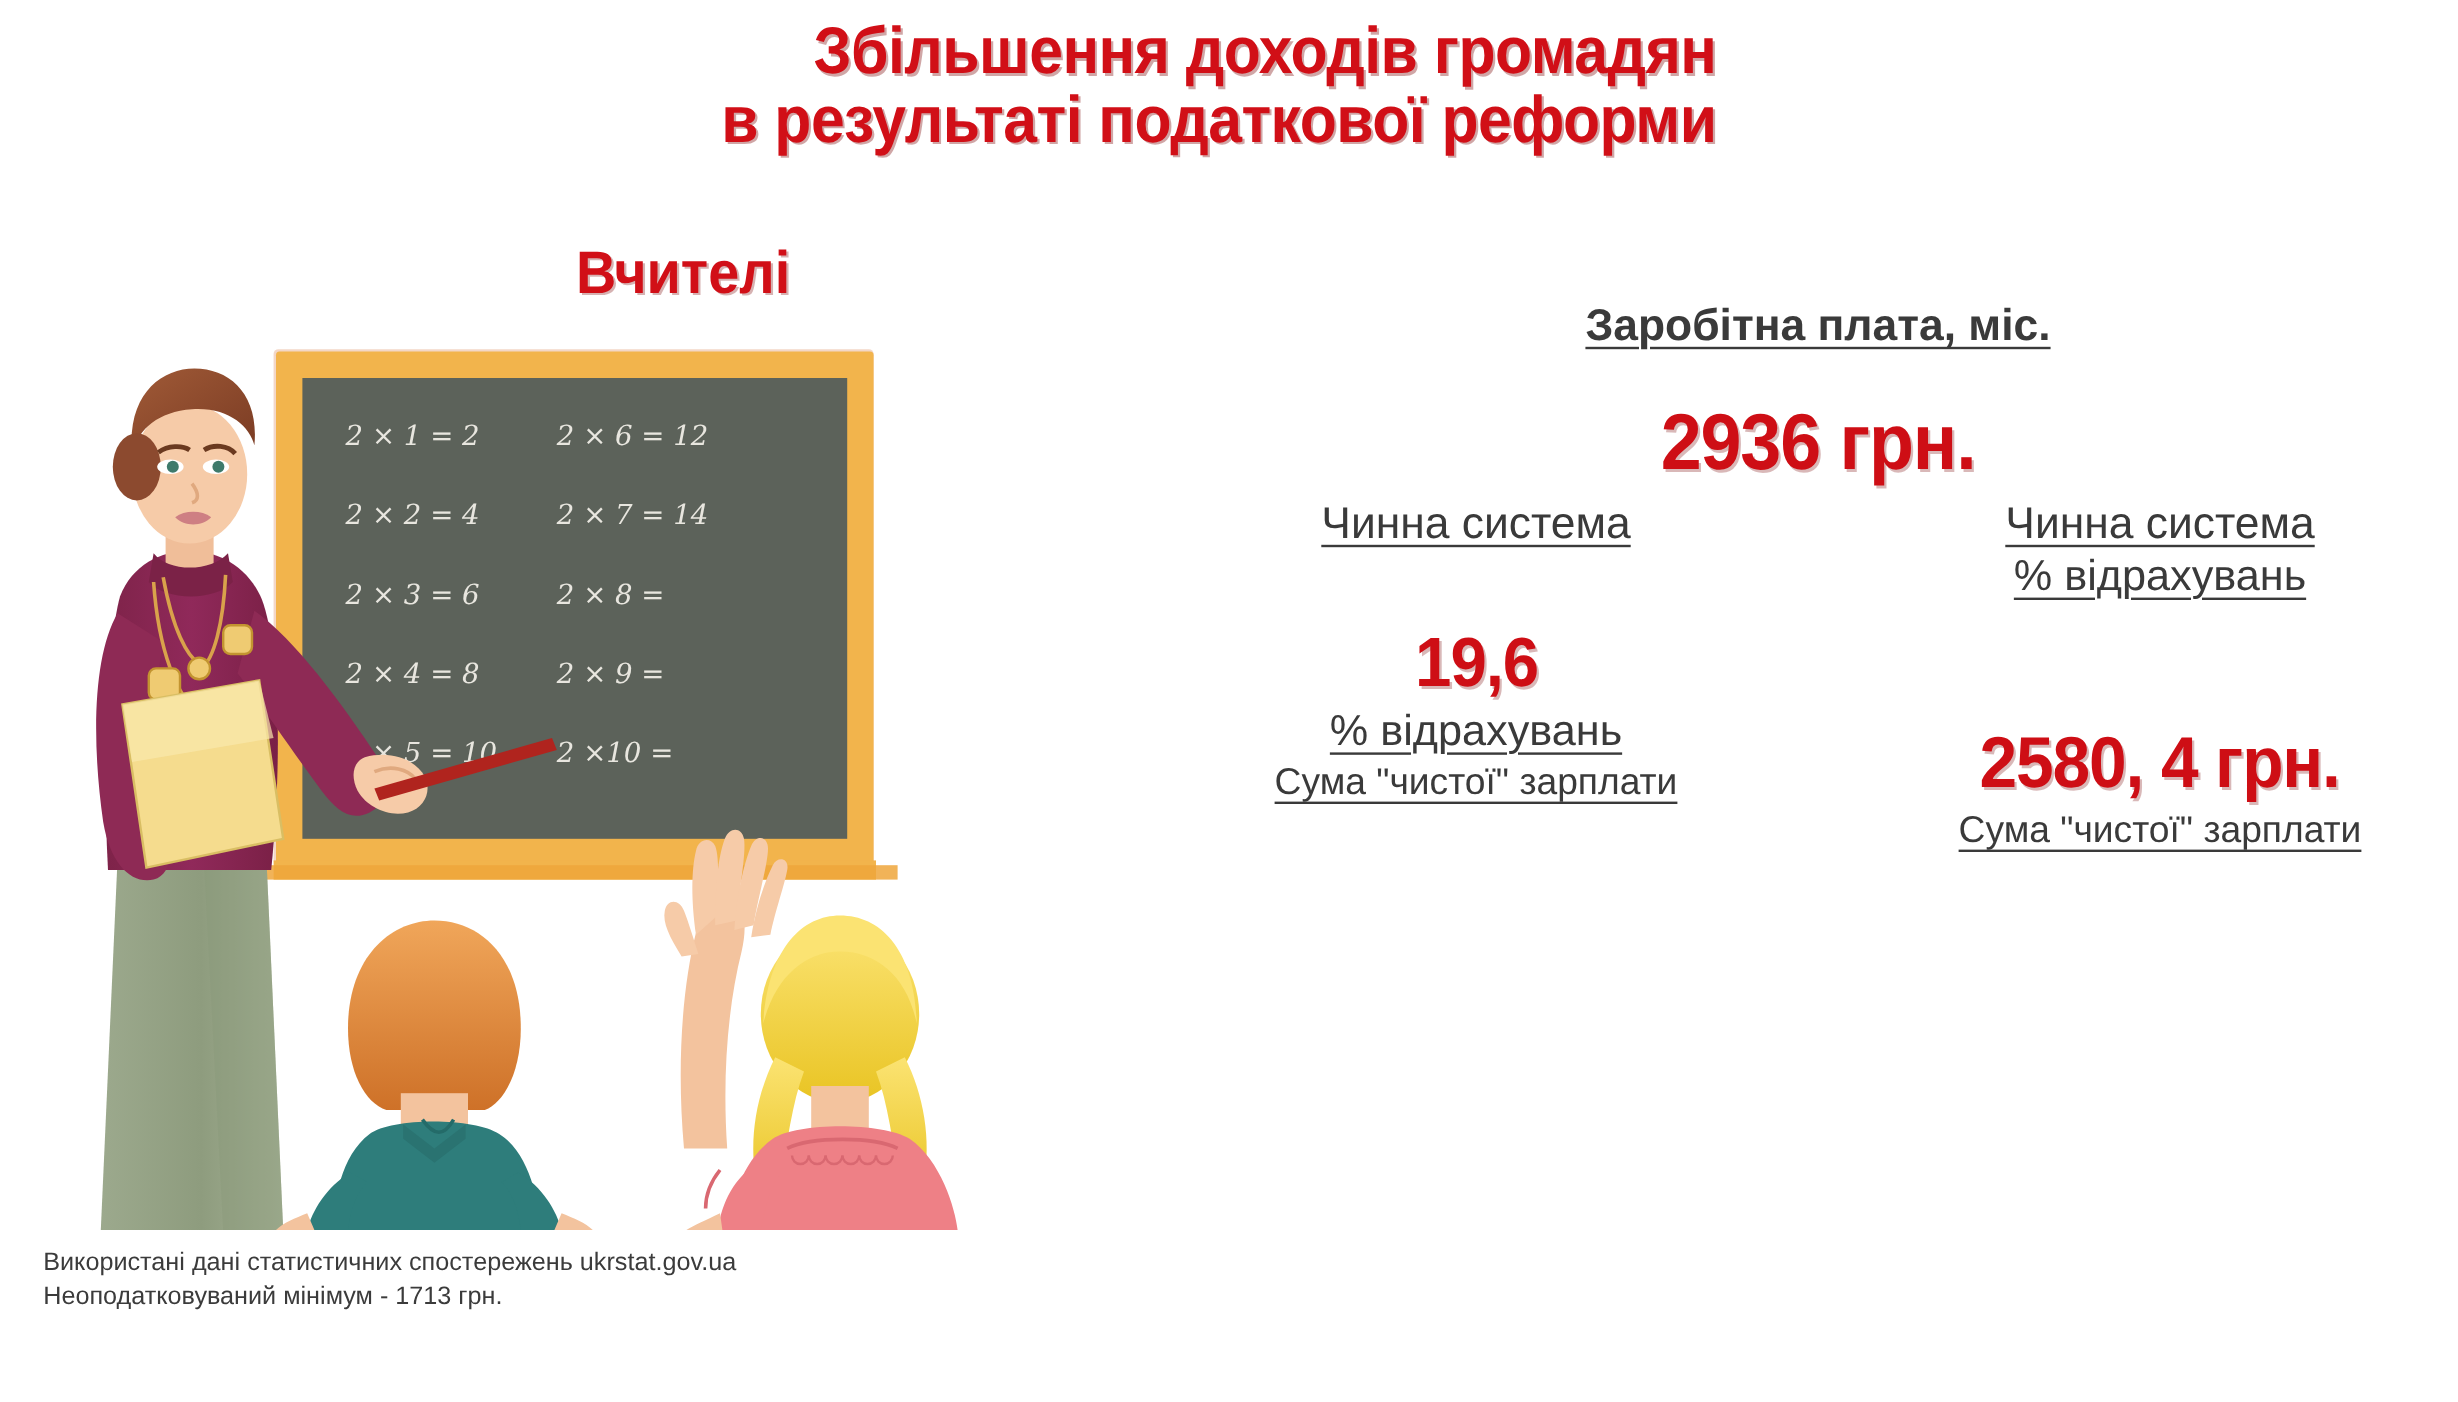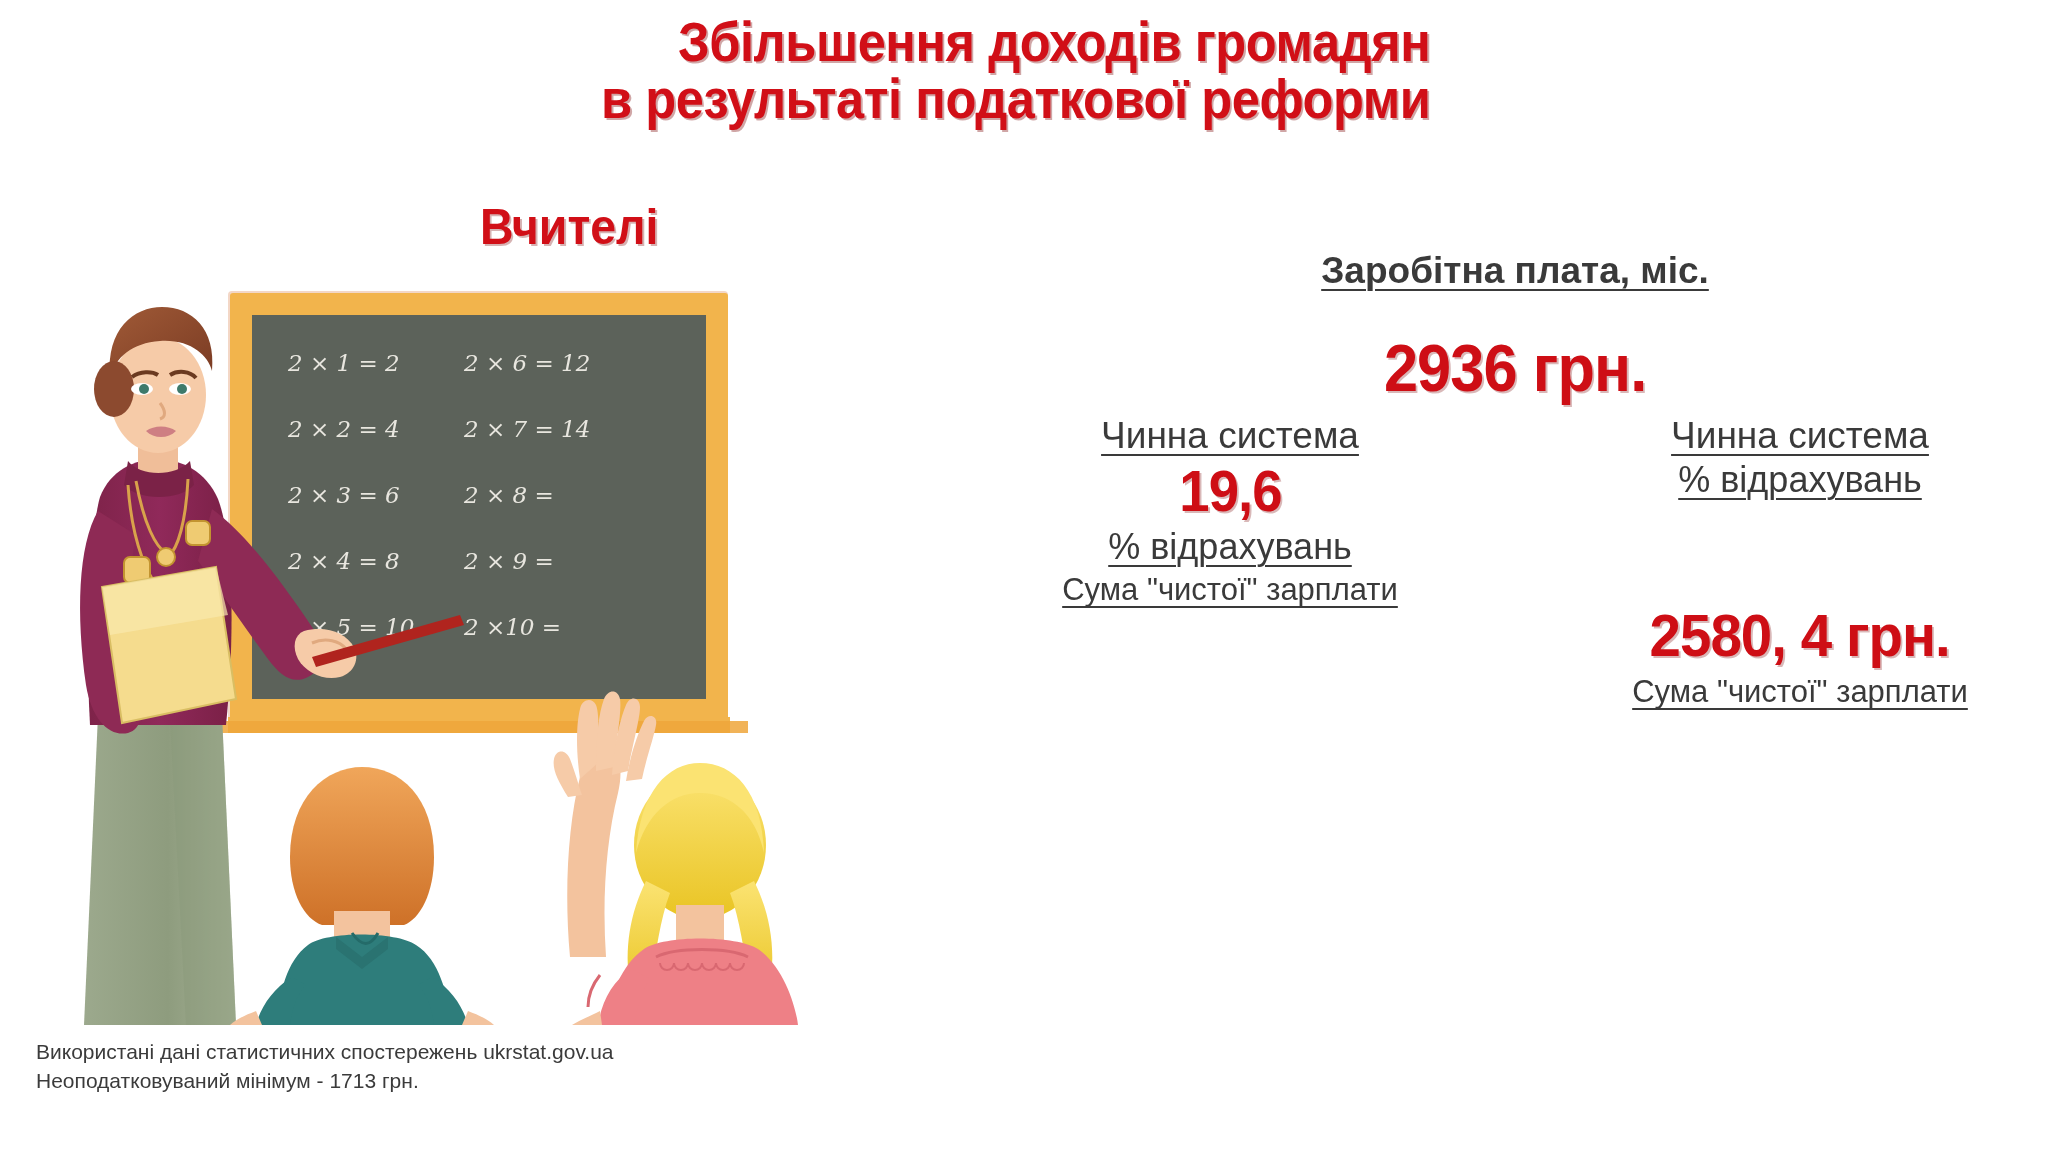--- a/index.html
+++ b/index.html
@@ -118,21 +118,21 @@
     top: 165px;
     width: 440px;
     text-align: center;
   }
   #col-current { left: 10px; }
   #col-new { left: 580px; }
 
   .col-head { margin: 0 0 0 0; }
   .col-head .u-label { display: inline-block; font-size: 37px; }
 
-  .pct-value { }
+  .pct-value { margin-top: 62px; }
   .pct-value .red-mid { display: inline-block; font-size: 58px; }
   .pct-label { margin-top: 2px; }
   .pct-label .u-label { display: inline-block; font-size: 36px; }
 
   .net-value { margin-top: 100px; }
   .net-value .red-mid { display: inline-block; font-size: 60px; }
   .net-label { margin-top: 4px; }
   .net-label .u-label { display: inline-block; font-size: 31px; }
 
   

